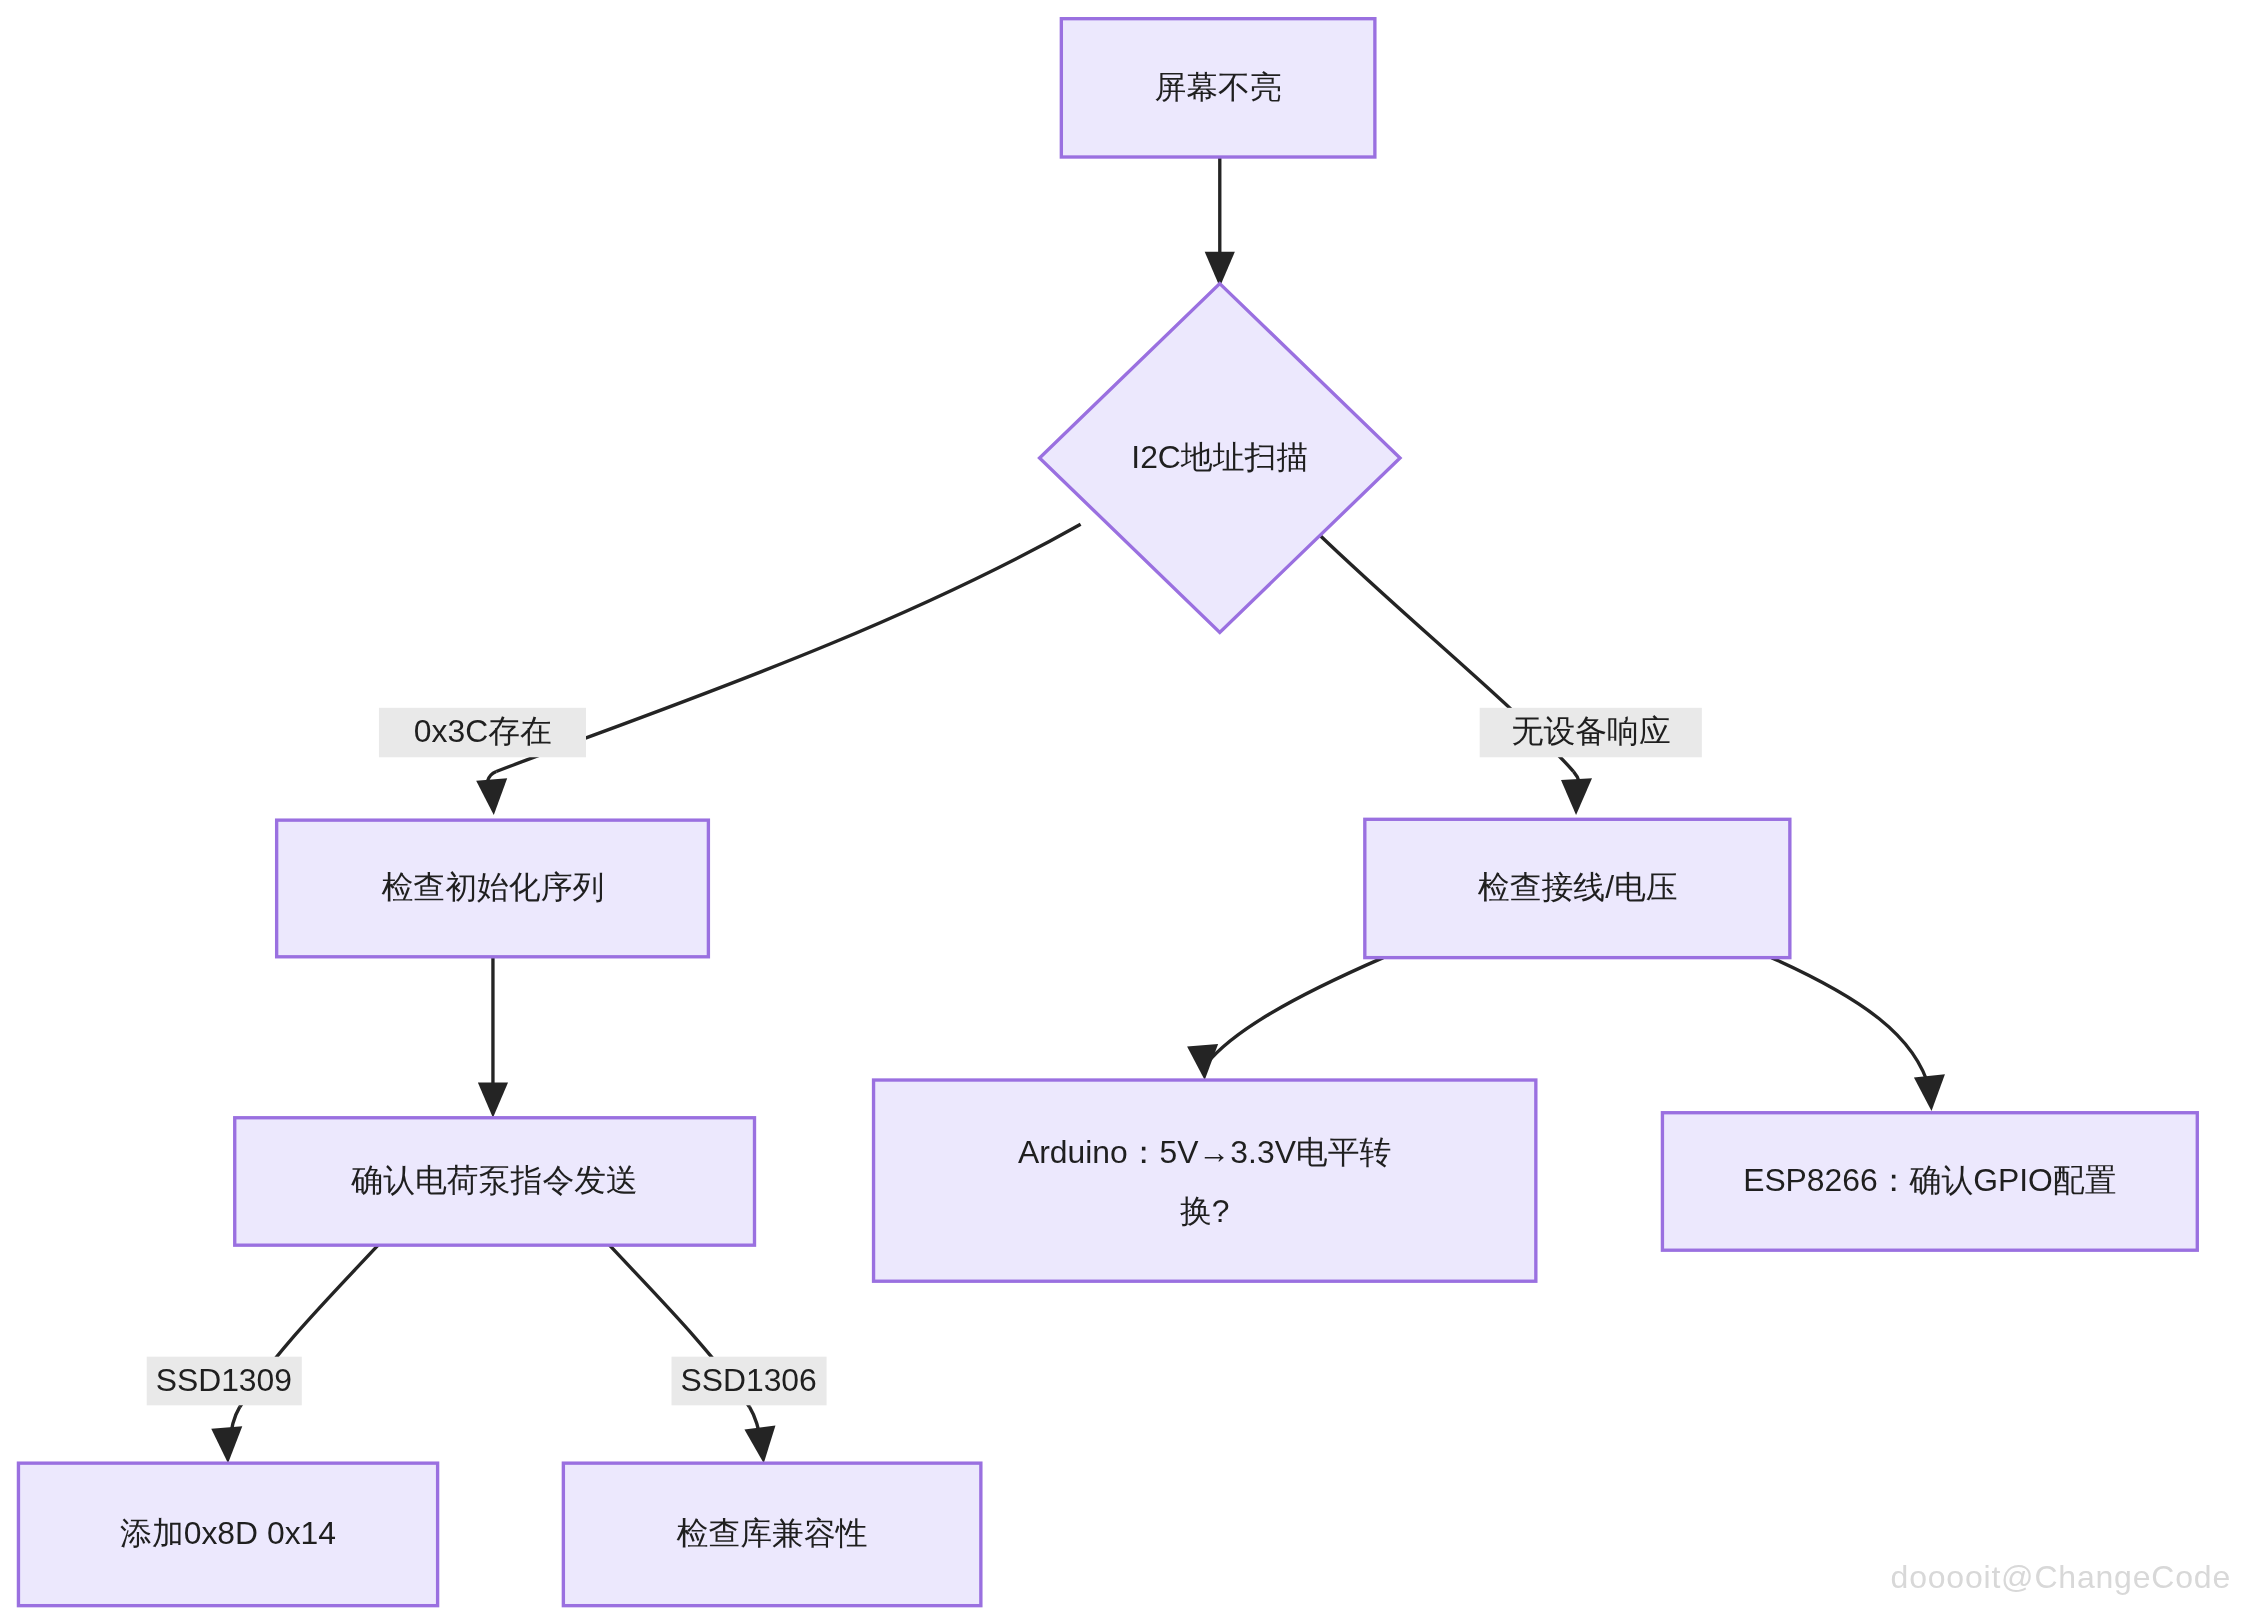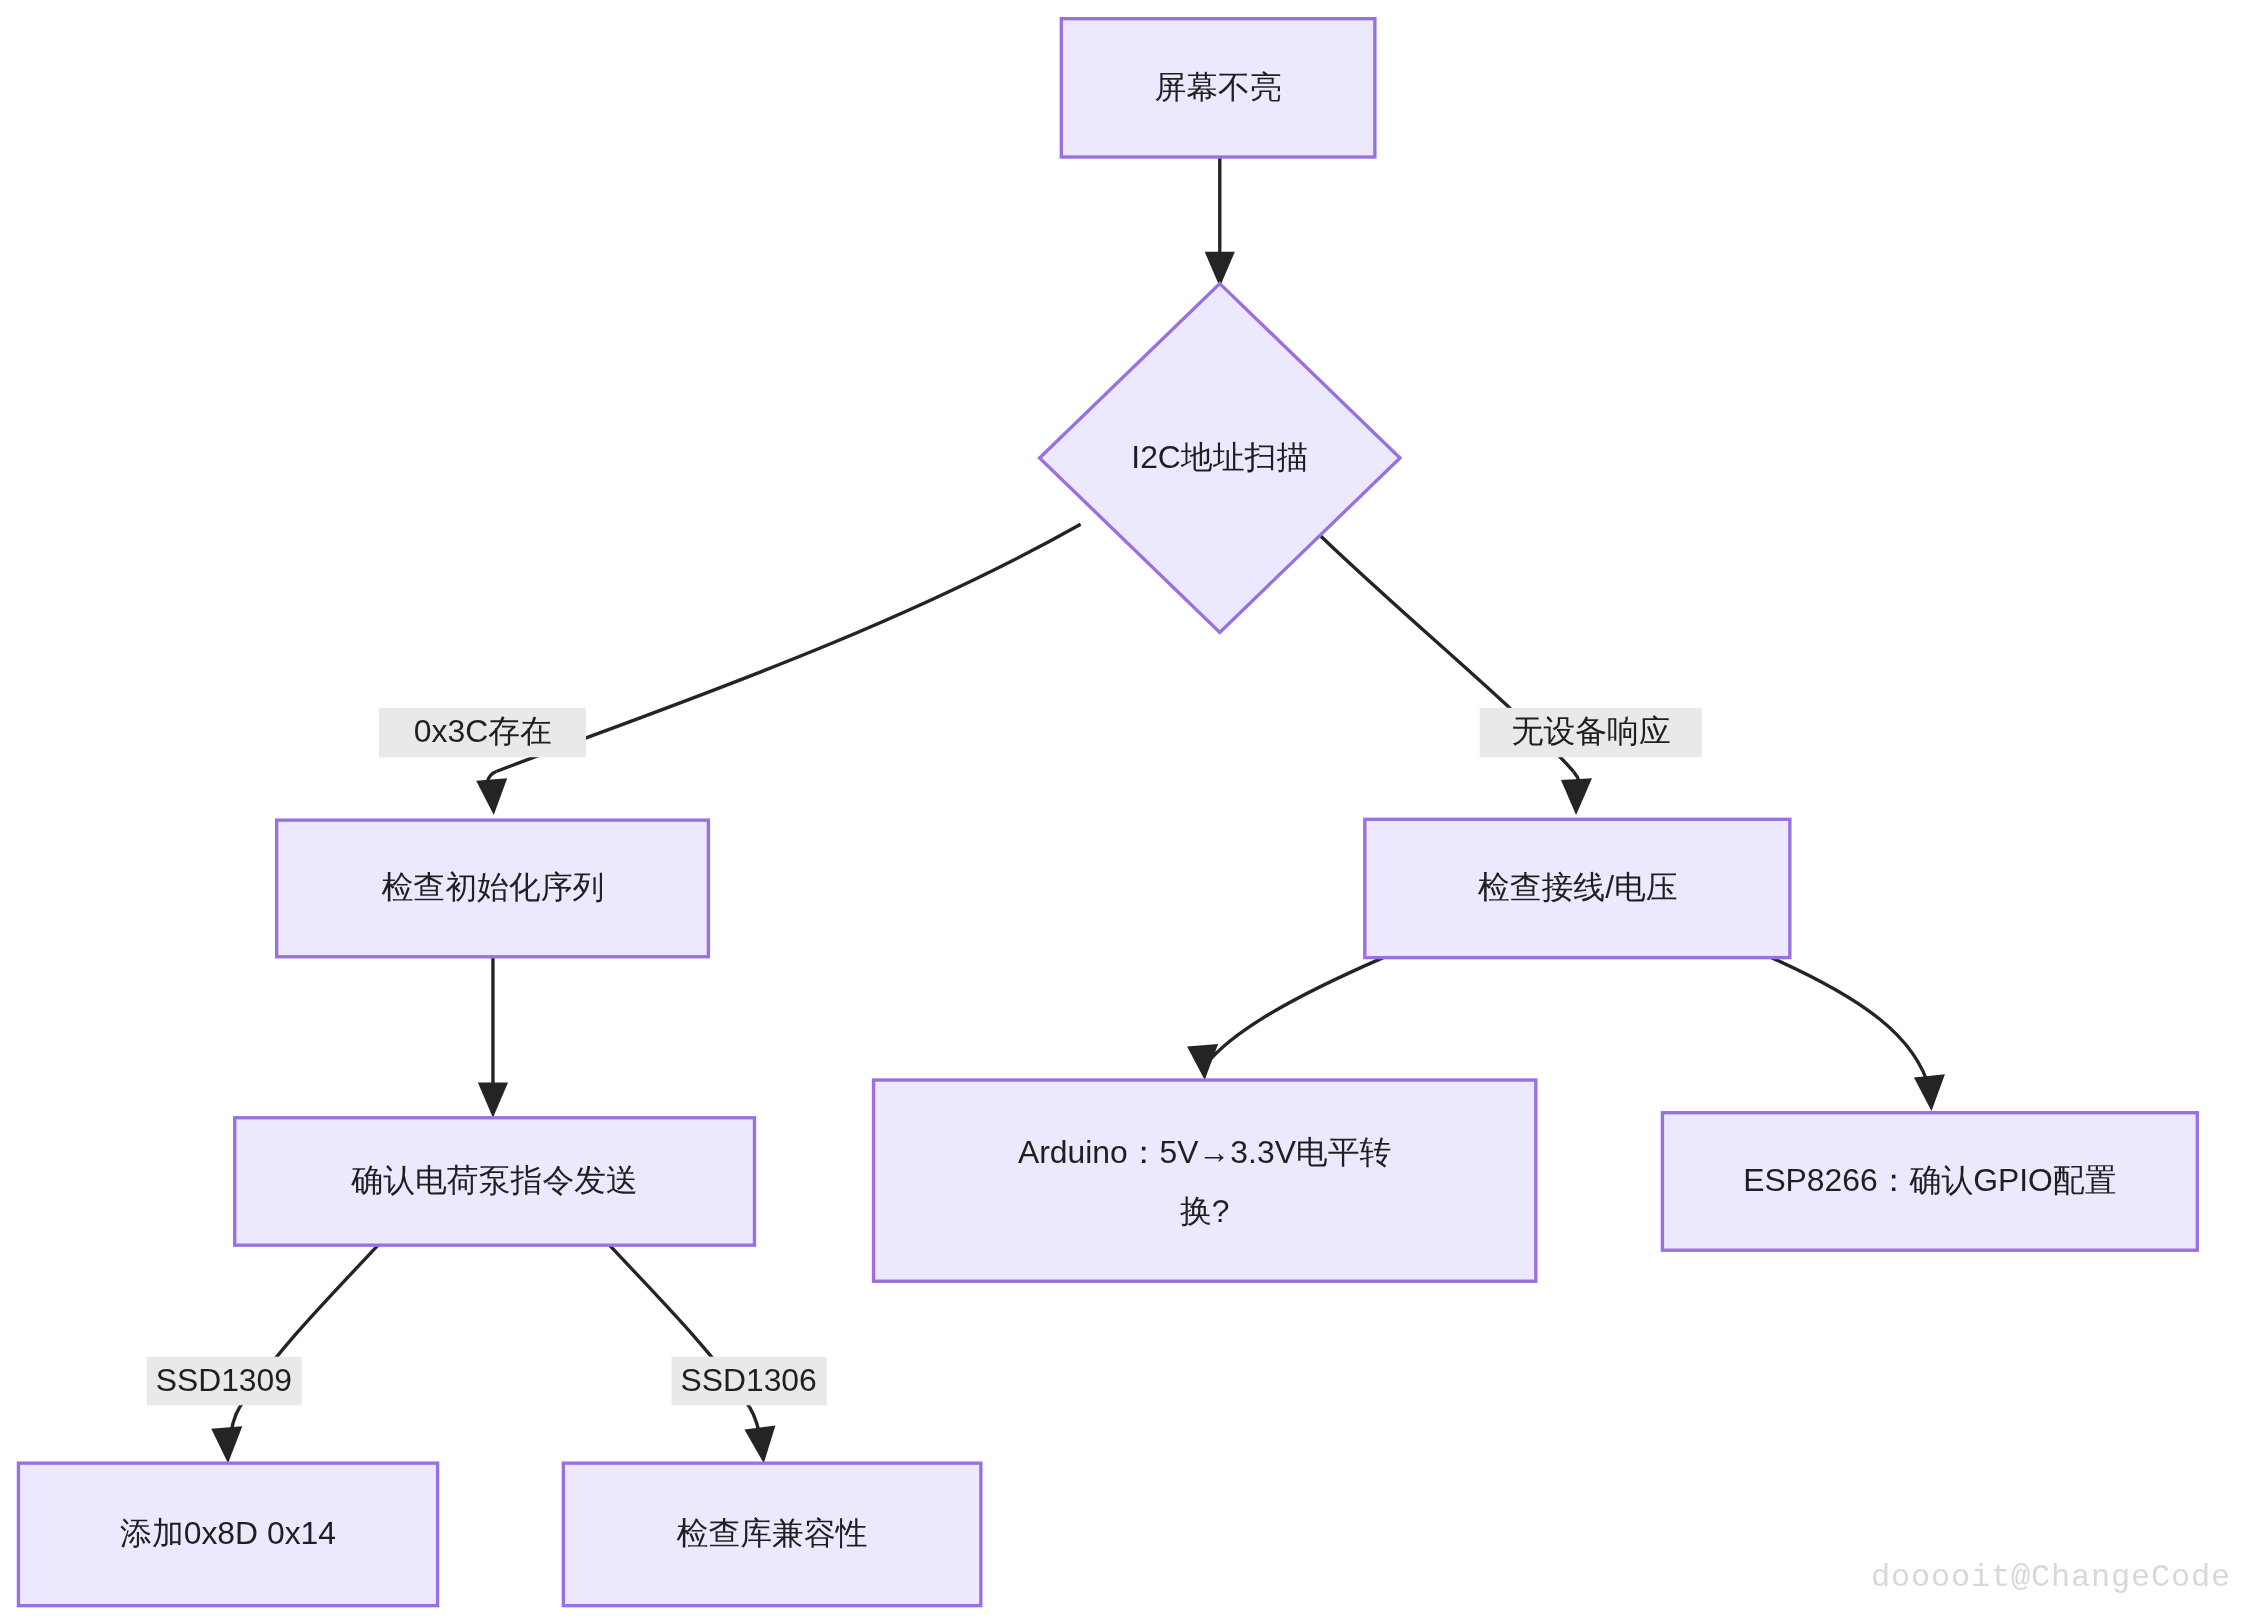--- a/index.html
+++ b/index.html
@@ -60,21 +60,21 @@
     font-family: "Liberation Sans", "DejaVu Sans", sans-serif;
     font-size: 38px;
     fill: #1f1f1f;
     text-anchor: middle;
     dominant-baseline: middle;
   }
   .watermark {
     position: absolute;
     right: 30px;
     bottom: 25px;
-    font-family: Liberation Mono, monospace;
+    font-family: Liberation Sans, sans-serif;
     font-size: 32px;
     color: #D8D8D8;
     letter-spacing: 0.8px;
     user-select: none;
     white-space: nowrap;
   }
 </style>
 </head>
 <body>
 

